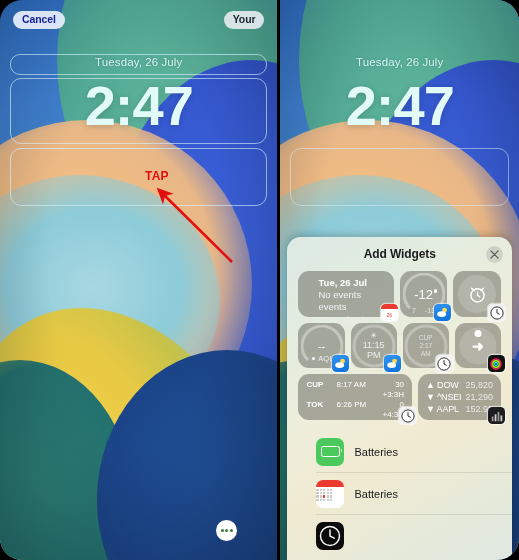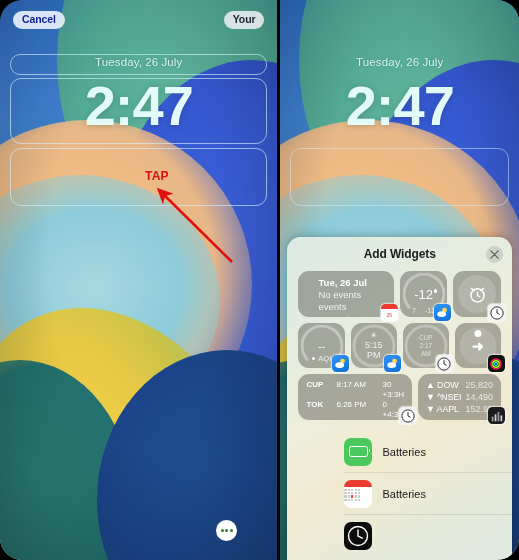--- a/index.html
+++ b/index.html
@@ -333,30 +333,30 @@
     transform: translateX(-50%);
     width: 7px; height: 7px; border-radius: 50%; background: #fff;
   }
   .fit-arrow { color: #fff; font-size: 14px; line-height: 1; font-weight: bold; }
 
   
   .wc-tbl { padding: 6px 8px 0; }
   .wc-row { display: flex; font-size: 8px; color: #fff; line-height: 1.25; }
   .wc-city { width: 30px; font-weight: bold; }
   .wc-time { width: 46px; }
-  .wc-off  { flex: 1; }
+  .wc-off  { flex: 1; text-align: right; }
 
   
   .st-tbl { padding: 6px 8px 0; }
   .st-row { display: flex; justify-content: space-between; font-size: 9px; color: #fff; line-height: 1.32; }
   .st-sym { letter-spacing: -0.2px; }
   .st-val { color: rgba(245,245,245,0.85); }
 
   
-  .applist { margin-top: 11px; padding-left: 29px; margin-left: 28px; }
+  .applist { margin-top: 11px; padding-left: 29px; }
   .appitem {
     display: flex;
     align-items: center;
     gap: 10px;
     height: 41px;
     cursor: pointer;
   }
   .appitem + .appitem { border-top: 1px solid rgba(80,80,80,0.14); }
   .appicon {
     width: 28px; height: 28px;
@@ -520,21 +520,21 @@
               <svg width="13" height="13" viewBox="0 0 16 16">
                 <circle cx="10.5" cy="5" r="3" fill="#ffd84d"></circle>
                 <ellipse cx="7" cy="10" rx="5.4" ry="3.4" fill="#fff"></ellipse>
               </svg>
             </div>
           </div>
 
           <div class="wcard sq h-md">
             <div class="dial full">
               <div class="sun-ico">☀</div>
-              <div class="dial-sm" style="font-size:9px;">5:15</div>
+              <div class="dial-sm" style="font-size:9px;">11:15</div>
               <div class="dial-sm" style="font-size:9px;">PM</div>
             </div>
             <div class="badge weather">
               <svg width="13" height="13" viewBox="0 0 16 16">
                 <circle cx="10.5" cy="5" r="3" fill="#ffd84d"></circle>
                 <ellipse cx="7" cy="10" rx="5.4" ry="3.4" fill="#fff"></ellipse>
               </svg>
             </div>
           </div>
 
@@ -602,21 +602,21 @@
           <div class="wcard wide2 h-lg">
             <div class="st-tbl">
               <div class="st-row">
                 <span class="st-sym"><span>▲</span>
                 <span>DOW</span></span>
                 <span class="st-val">25,820</span>
               </div>
               <div class="st-row">
                 <span class="st-sym"><span>▼</span>
                 <span>^NSEI</span></span>
-                <span class="st-val">14,490</span>
+                <span class="st-val">21,290</span>
               </div>
               <div class="st-row">
                 <span class="st-sym"><span>▼</span>
                 <span>AAPL</span></span>
                 <span class="st-val">152.95</span>
               </div>
             </div>
             <div class="badge stocks">
               <svg width="14" height="14" viewBox="0 0 24 24">
                 <rect x="3" y="13" width="3" height="8" fill="#9a9a9a"></rect>

